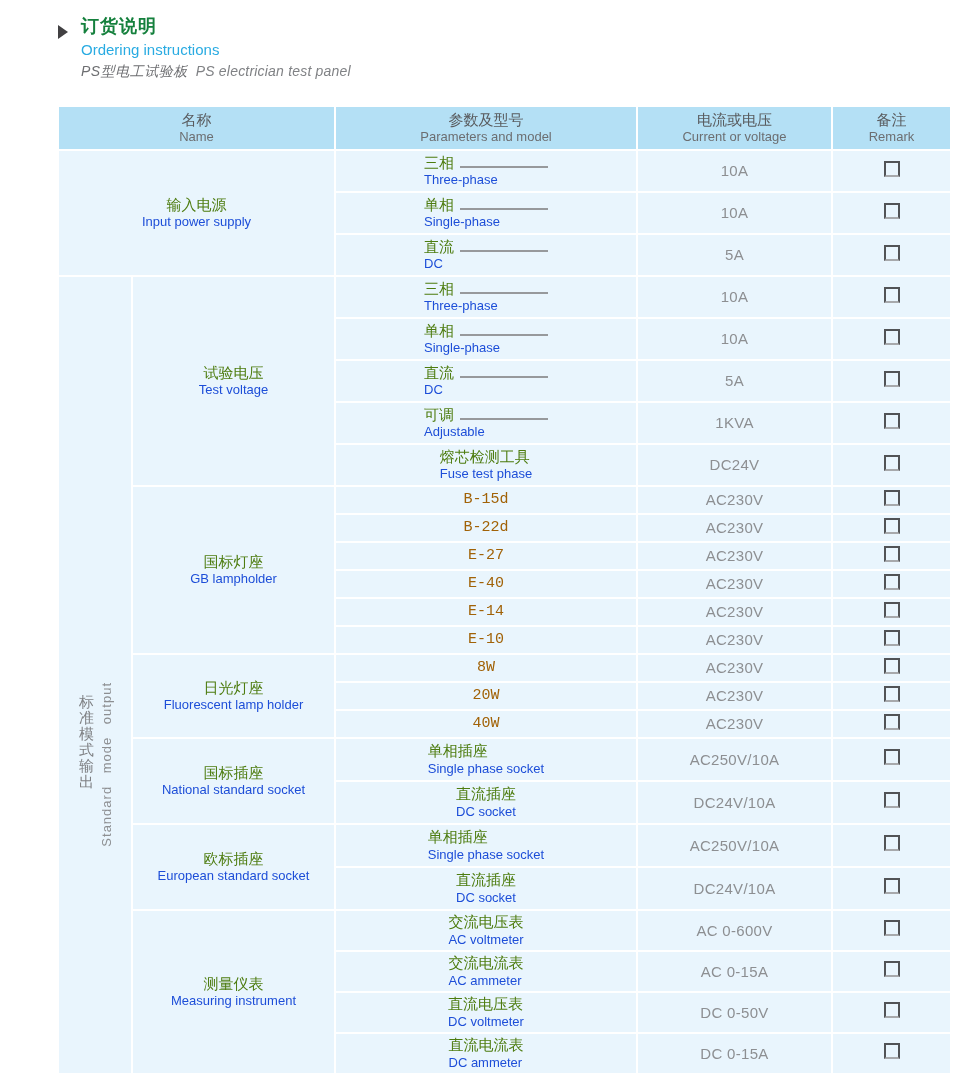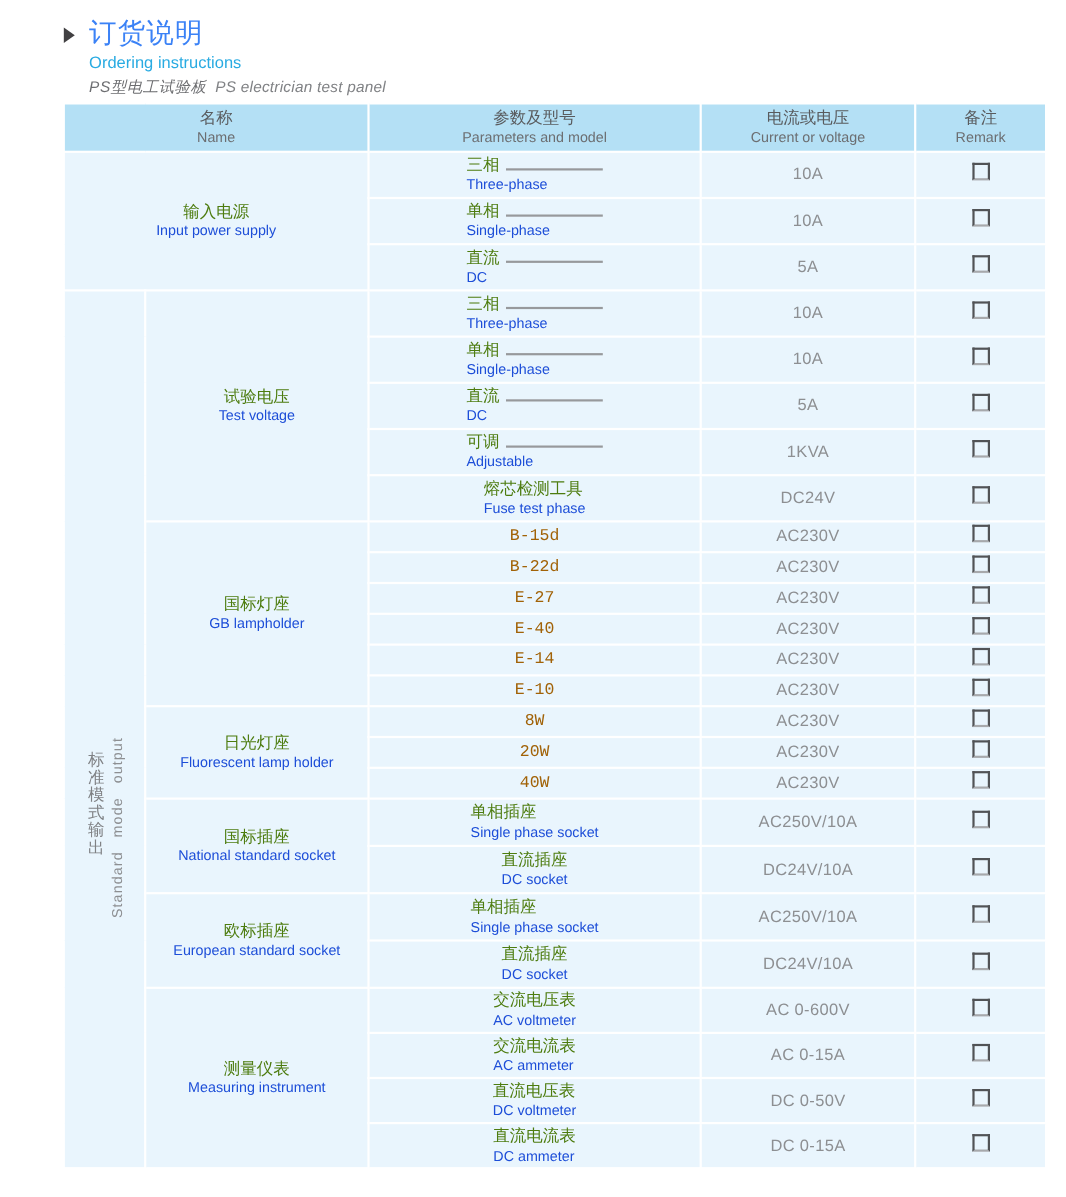--- a/index.html
+++ b/index.html
@@ -14,32 +14,32 @@
   .page { width: 969px; height: 1088px; box-sizing: border-box; padding-top: 16px; }
 
   
   .page-head { margin-left: 58px; display: flex; align-items: flex-start; }
   .tri {
     width: 0; height: 0; margin-top: 9px; margin-right: 13px;
     border-left: 10px solid #414042;
     border-top: 7px solid transparent;
     border-bottom: 7px solid transparent;
   }
-  .title-zh { margin: 0; font-size: 25px; font-weight: normal; color: #3b82f6; letter-spacing: 1px; line-height: 1.15; }
+  .title-zh { margin: 0; font-size: 18px; font-weight: bold; color: #15803d; letter-spacing: 1px; line-height: 1.15; }
   .title-en { font-size: 15px; color: #29abe2; margin-top: 4px; }
   .prod-line { font-size: 14px; color: #6d6e71; margin-top: 5px; letter-spacing: 0.5px; font-style: italic; }
   .prod-line .p-en { color: #808285; margin-left: 8px; letter-spacing: 0.2px; }
 
   
   table.order {
     border-collapse: collapse;
     table-layout: fixed;
     width: 893px;
     margin-left: 57px;
-    margin-top: 4px;
+    margin-top: 24px;
   }
   .order col.c1 { width: 74px; }
   .order col.c2 { width: 203px; }
   .order col.c3 { width: 302px; }
   .order col.c4 { width: 195px; }
   .order col.c5 { width: 119px; }
 
   .order th, .order td { border: 2px solid #ffffff; padding: 0; vertical-align: middle; }
   .order th { background: #b4e0f5; font-weight: normal; text-align: center; }
   .order td { background: #e9f5fd; }

